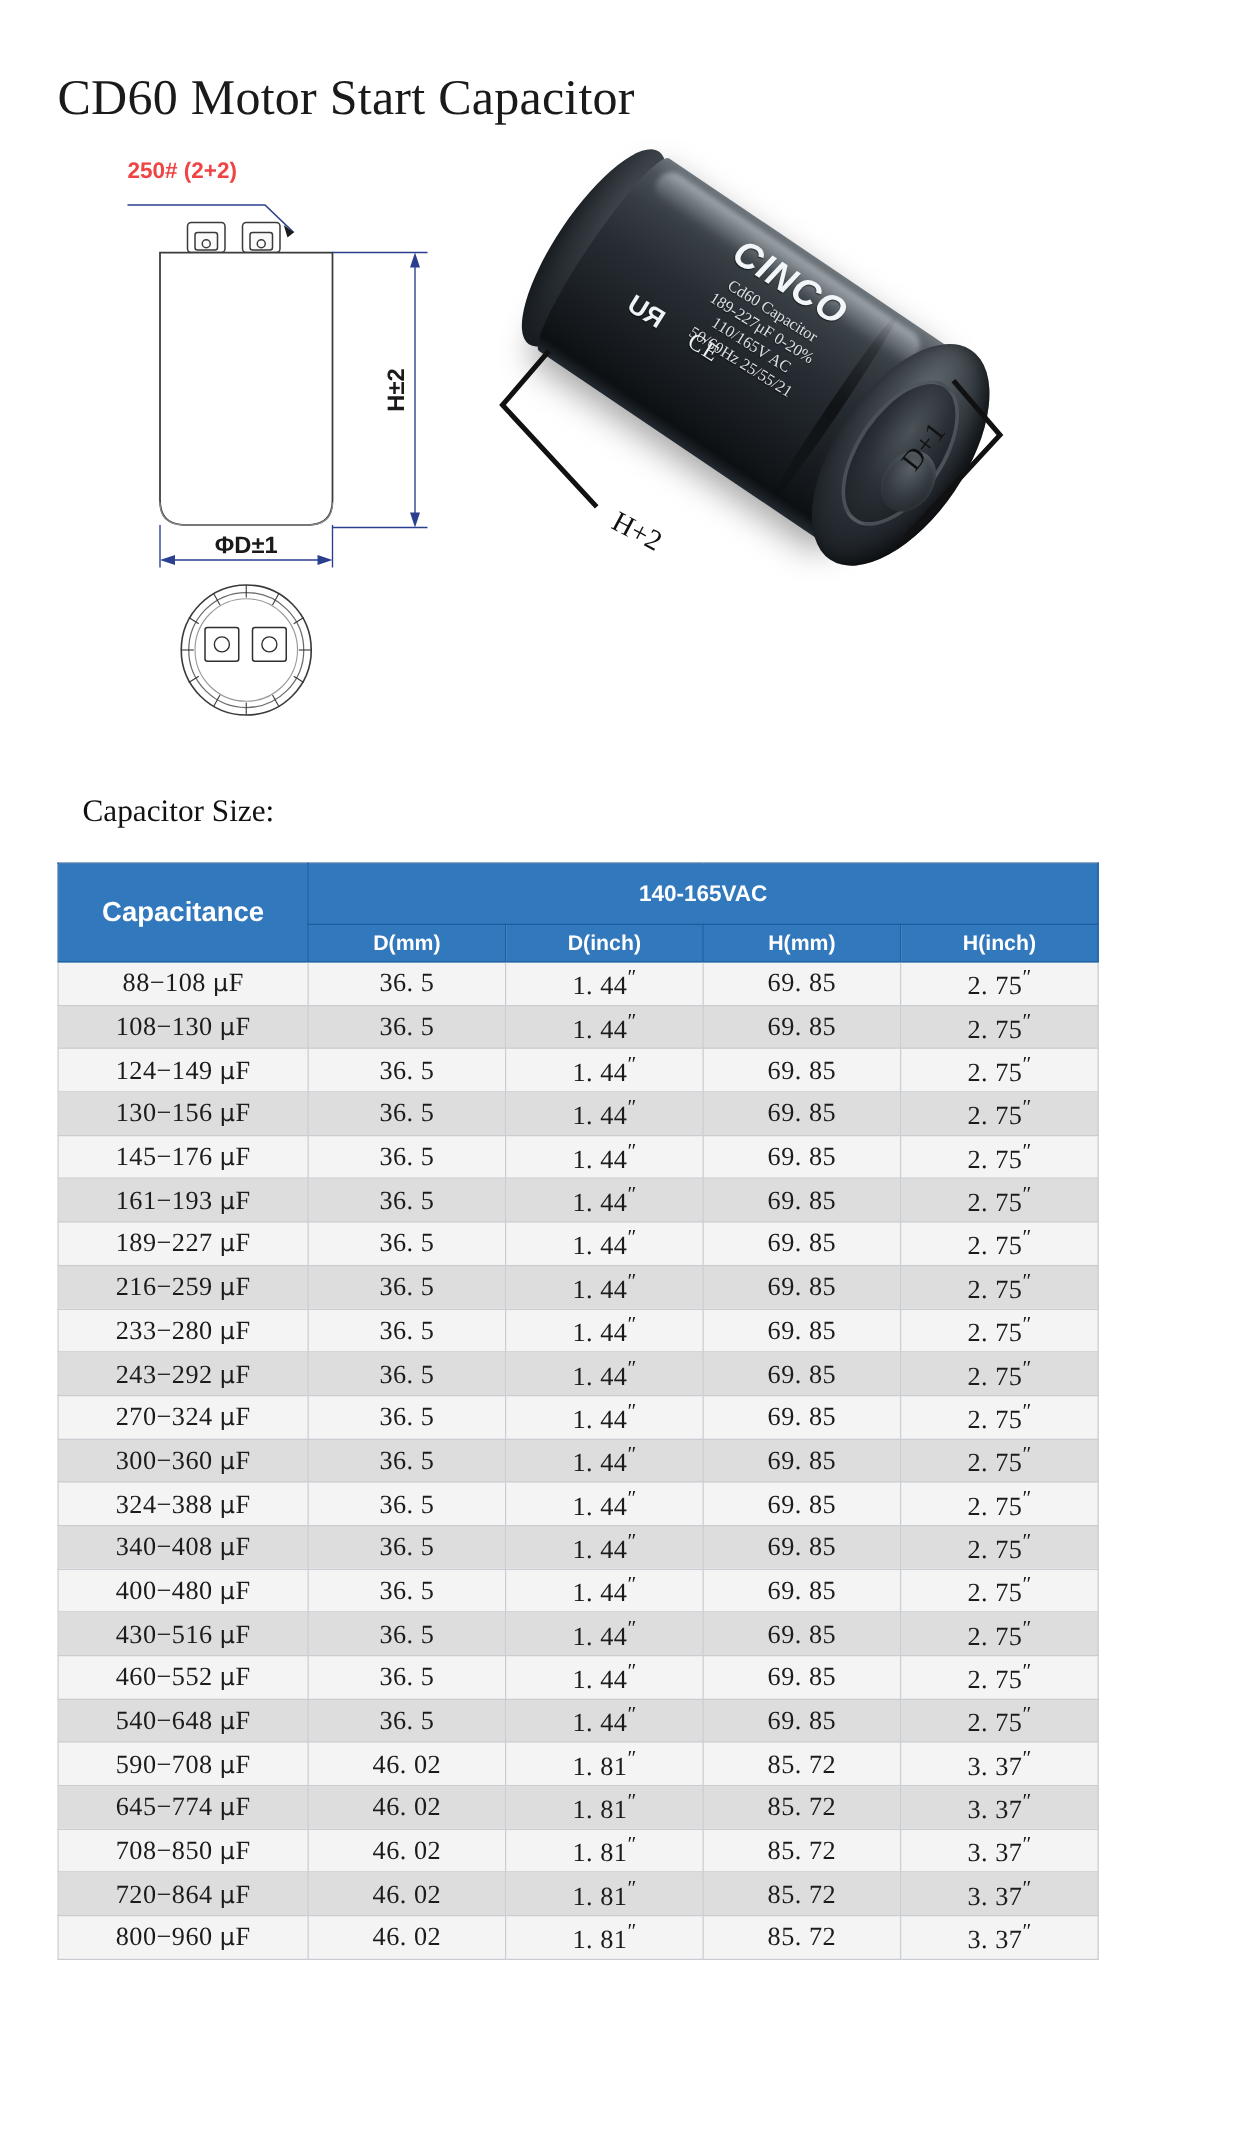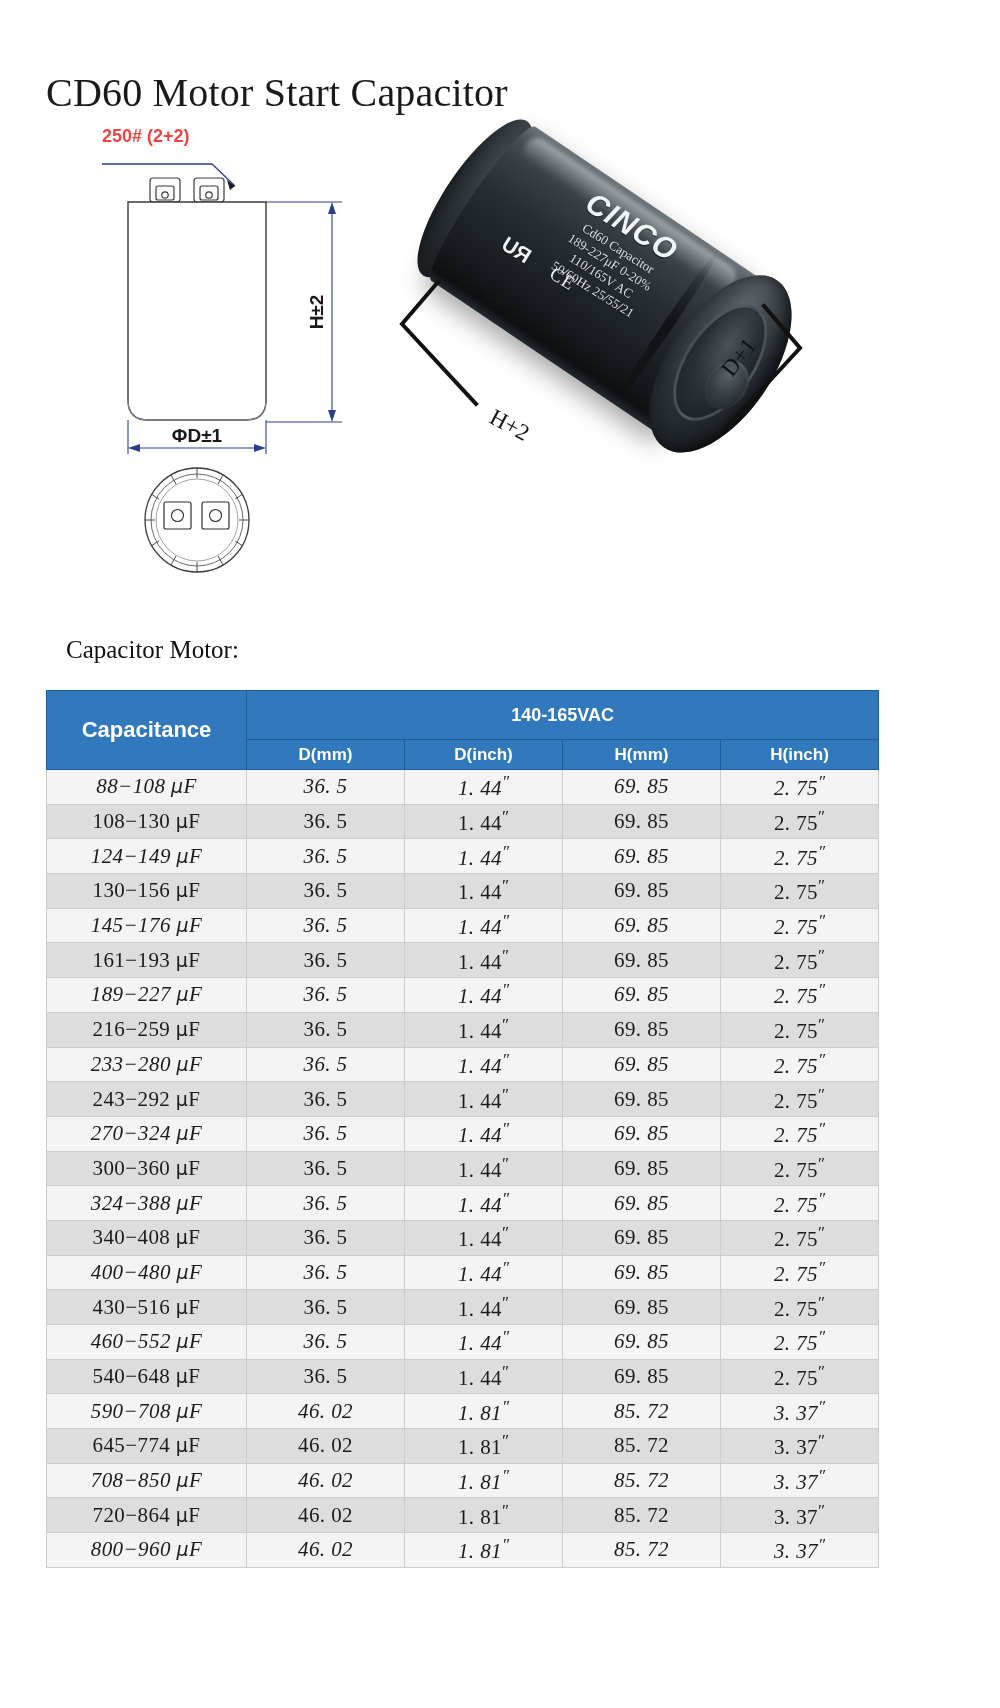--- a/index.html
+++ b/index.html
@@ -13,21 +13,21 @@
     height: 1708px;
     position: relative;
     font-family: "Liberation Serif", "DejaVu Serif", serif;
     overflow: hidden;
   }
 
   
   .page-title {
     position: absolute;
     left: 46px;
-    top: 42px;
+    top: 27px;
     font-family: "Liberation Serif", "DejaVu Serif", serif;
     font-size: 40px;
     font-weight: 400;
     color: #1a1a1a;
     letter-spacing: 0.2px;
     white-space: nowrap;
   }
 
   
   .figure-area {
@@ -243,21 +243,21 @@
   .th-group { height: 40px; font-size: 18px; }
   .th-sub   { height: 24px; }
   .th-cap   { height: 79px; font-size: 22px; }
   table.size-table td {
     height: 34.7px;
     font-size: 21px;
     color: #1b1b1b;
     letter-spacing: 0.4px;
     white-space: nowrap;
   }
-  tr.row-odd  td { background: #f4f4f4; font-style: italic; }
+  tr.row-odd  td { background: #f4f4f4; }
   tr.row-even td { background: #dddddd; margin-left: 26px; }
   .unit-inch { font-size: 17px; vertical-align: super; letter-spacing: 0; }
   .mu { font-family: "DejaVu Sans", sans-serif; font-size: 19px; }
 </style>
 </head>
 <body>
 
 <h1 class="page-title">CD60 Motor Start Capacitor</h1>
 
 <div class="figure-area">
@@ -366,21 +366,21 @@
       <text x="108" y="312" fill="#111111" font-family="Liberation Serif, serif" font-size="23" transform="rotate(28 108 312)">H+2</text>
 
       <g stroke="#111111" stroke-width="4" fill="none" stroke-linecap="square">
         <path d="M384,196 L420,238 L346,318"></path>
       </g>
       <text x="352" y="268" fill="#111111" font-family="Liberation Serif, serif" font-size="23" transform="rotate(-52 352 268)">D+1</text>
     </svg>
   </div>
 </div>
 
-<div class="section-label">Capacitor Motor:</div>
+<div class="section-label">Capacitor Size:</div>
 
 <div class="size-table-wrap">
   <table class="size-table">
     <colgroup>
       <col style="width:200px">
       <col style="width:158px">
       <col style="width:158px">
       <col style="width:158px">
       <col style="width:158px">
     </colgroup>

